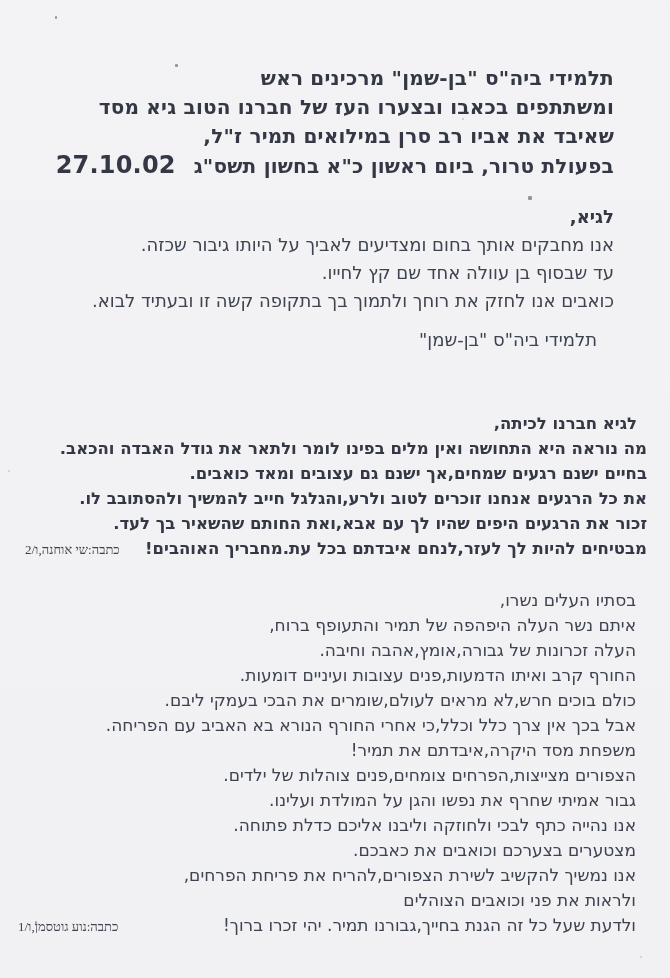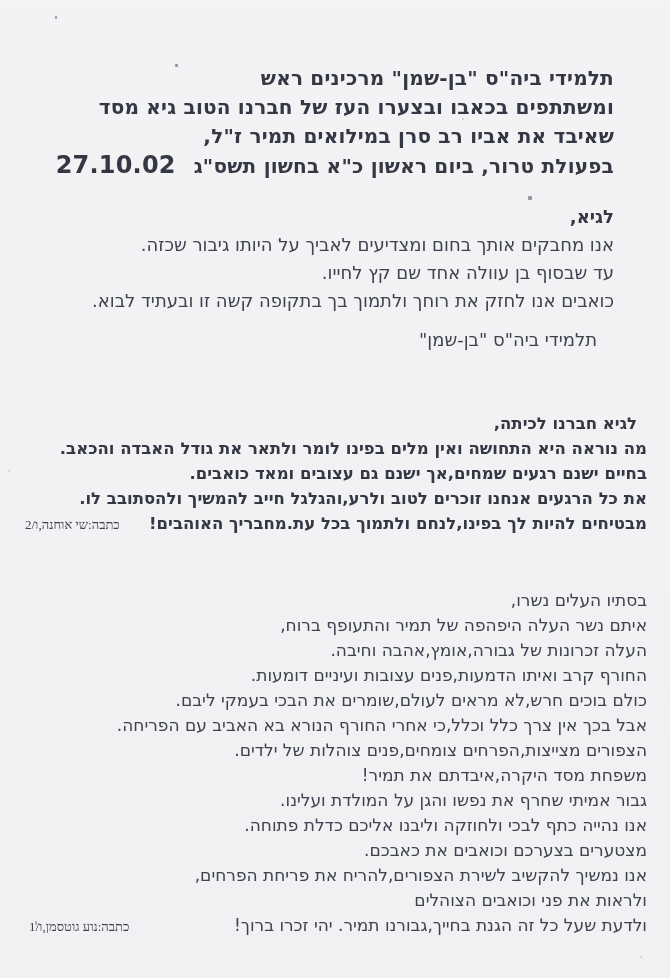--- a/index.html
+++ b/index.html
@@ -46,21 +46,21 @@
   
   .classmates{
     top:411px;right:23px;width:622px;
     font-size:16.5px;line-height:25px;
     font-weight:700;color:var(--ink_bold);
   }
   .classmates .heading{padding-left:0;margin-right:10px;text-align:right;}
 
   
   .poem{
-    top:588px;right:23px;width:618px;
+    top:588px;right:34px;width:618px;
     font-size:17px;line-height:25px;
   }
 
   
   .credit-row{
     display:flex;
     justify-content:space-between;
     align-items:baseline;
   }
   .credit{
@@ -101,35 +101,36 @@
   <div class="line">עד שבסוף בן עוולה אחד שם קץ לחייו.</div>
   <div class="line">כואבים אנו לחזק את רוחך ולתמוך בך בתקופה קשה זו ובעתיד לבוא.</div>
   <div class="line signature">תלמידי ביה"ס "בן-שמן"</div>
 </div>
 
 <div class="section classmates">
   <div class="line heading">לגיא חברנו לכיתה,</div>
   <div class="line">מה נוראה היא התחושה ואין מלים בפינו לומר ולתאר את גודל האבדה והכאב.</div>
   <div class="line">בחיים ישנם רגעים שמחים,אך ישנם גם עצובים ומאד כואבים.</div>
   <div class="line">את כל הרגעים אנחנו זוכרים לטוב ולרע,והגלגל חייב להמשיך ולהסתובב לו.</div>
+  <div class="line">זכור את הרגעים היפים שהיו לך עם אבא,ואת החותם שהשאיר בך לעד.</div>
   <div class="credit-row">
-    <span class="line">מבטיחים להיות לך בפינו,לנחם ולתמוך בכל עת.מחבריך האוהבים!</span>
+    <span class="line">מבטיחים להיות לך לעזר,לנחם איבדתם בכל עת.מחבריך האוהבים!</span>
     <span class="credit">כתבה:שי אוחנה,ו/2</span>
   </div>
 </div>
 
 <div class="section poem">
   <div class="line">בסתיו העלים נשרו,</div>
   <div class="line">איתם נשר העלה היפהפה של תמיר והתעופף ברוח,</div>
   <div class="line">העלה זכרונות של גבורה,אומץ,אהבה וחיבה.</div>
   <div class="line">החורף קרב ואיתו הדמעות,פנים עצובות ועיניים דומעות.</div>
   <div class="line">כולם בוכים חרש,לא מראים לעולם,שומרים את הבכי בעמקי ליבם.</div>
   <div class="line">אבל בכך אין צרך כלל וכלל,כי אחרי החורף הנורא בא האביב עם הפריחה.</div>
+  <div class="line">משפחת מסד היקרה,איבדתם את תמיר!</div>
   <div class="line">הצפורים מצייצות,הפרחים צומחים,פנים צוהלות של ילדים.</div>
-  <div class="line">משפחת מסד היקרה,איבדתם את תמיר!</div>
   <div class="line">גבור אמיתי שחרף את נפשו והגן על המולדת ועלינו.</div>
   <div class="line">אנו נהייה כתף לבכי ולחוזקה וליבנו אליכם כדלת פתוחה.</div>
   <div class="line">מצטערים בצערכם וכואבים את כאבכם.</div>
   <div class="line">אנו נמשיך להקשיב לשירת הצפורים,להריח את פריחת הפרחים,</div>
   <div class="line">ולראות את פני וכואבים הצוהלים</div>
   <div class="credit-row">
     <span class="line">ולדעת שעל כל זה הגנת בחייך,גבורנו תמיר. יהי זכרו ברוך!</span>
     <span class="credit">כתבה:נוע גוטסמן,ו/1</span>
   </div>
 </div>

